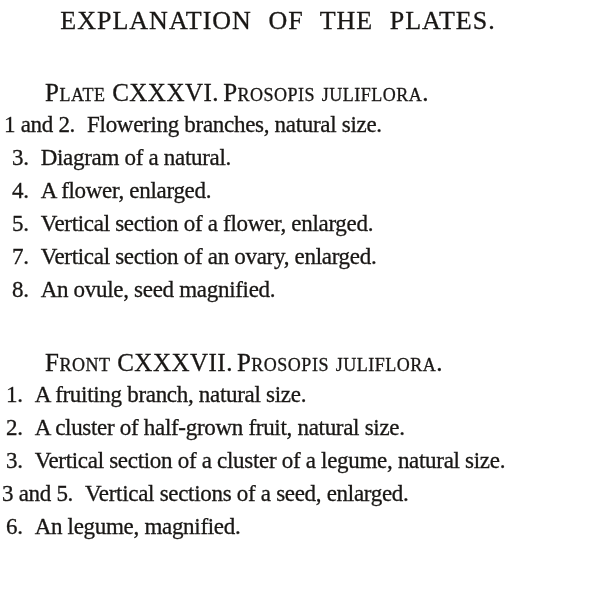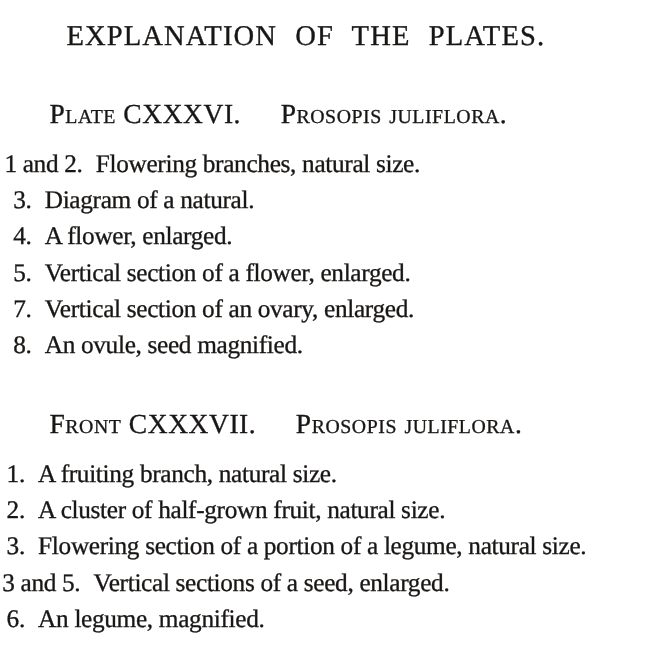--- a/index.html
+++ b/index.html
@@ -9,21 +9,21 @@
   }
   body {
     width: 600px;
     height: 601px;
     overflow: hidden;
   }
   .page {
     box-sizing: border-box;
     width: 596px;
     height: 601px;
-    padding-top: 18px;
+    padding-top: 6px;
     background: #ffffff;
     color: #191715;
     font-family: "Liberation Serif", "DejaVu Serif", serif;
     -webkit-text-stroke: 0.3px #191715; 
   }
   .title {
     margin: 0;
     padding-right: 40px;            
     font-size: 26px;
     line-height: 30px;
@@ -37,24 +37,23 @@
     margin: 42px 0 0 0;
     padding-left: 45px;
     font-size: 25px;
     line-height: 30px;
     font-weight: normal;
     font-variant: small-caps;
     letter-spacing: 0.5px;
     white-space: nowrap;
   }
   .species {
-    margin-left: 36px;
+    margin-left: 4px;
   }
   .items {
-    margin-top: 12px;
   }
   .item {
     margin: 0;
     font-size: 23px;
     line-height: 33px;
     letter-spacing: -0.3px;
     white-space: nowrap;
   }
   .num {
     margin-right: 12px;             
@@ -86,19 +85,19 @@
     </div>
   </section>
 
   <section class="plate plate-2">
     <h2 class="plate-heading">
       <span class="plate-num">Front CXXXVII.</span><span class="species">Prosopis juliflora.</span>
     </h2>
     <div class="items">
       <p class="item"><span class="num">1.</span><span class="txt">A fruiting branch, natural size.</span></p>
       <p class="item"><span class="num">2.</span><span class="txt">A cluster of half-grown fruit, natural size.</span></p>
-      <p class="item"><span class="num">3.</span><span class="txt">Flowering section of a portion of a legume, natural size.</span></p>
+      <p class="item"><span class="num">3.</span><span class="txt">Vertical section of a cluster of a legume, natural size.</span></p>
       <p class="item"><span class="num">3 and 5.</span><span class="txt">Vertical sections of a seed, enlarged.</span></p>
       <p class="item"><span class="num">6.</span><span class="txt">An legume, magnified.</span></p>
     </div>
   </section>
 
 </div>
 
 </body></html>

